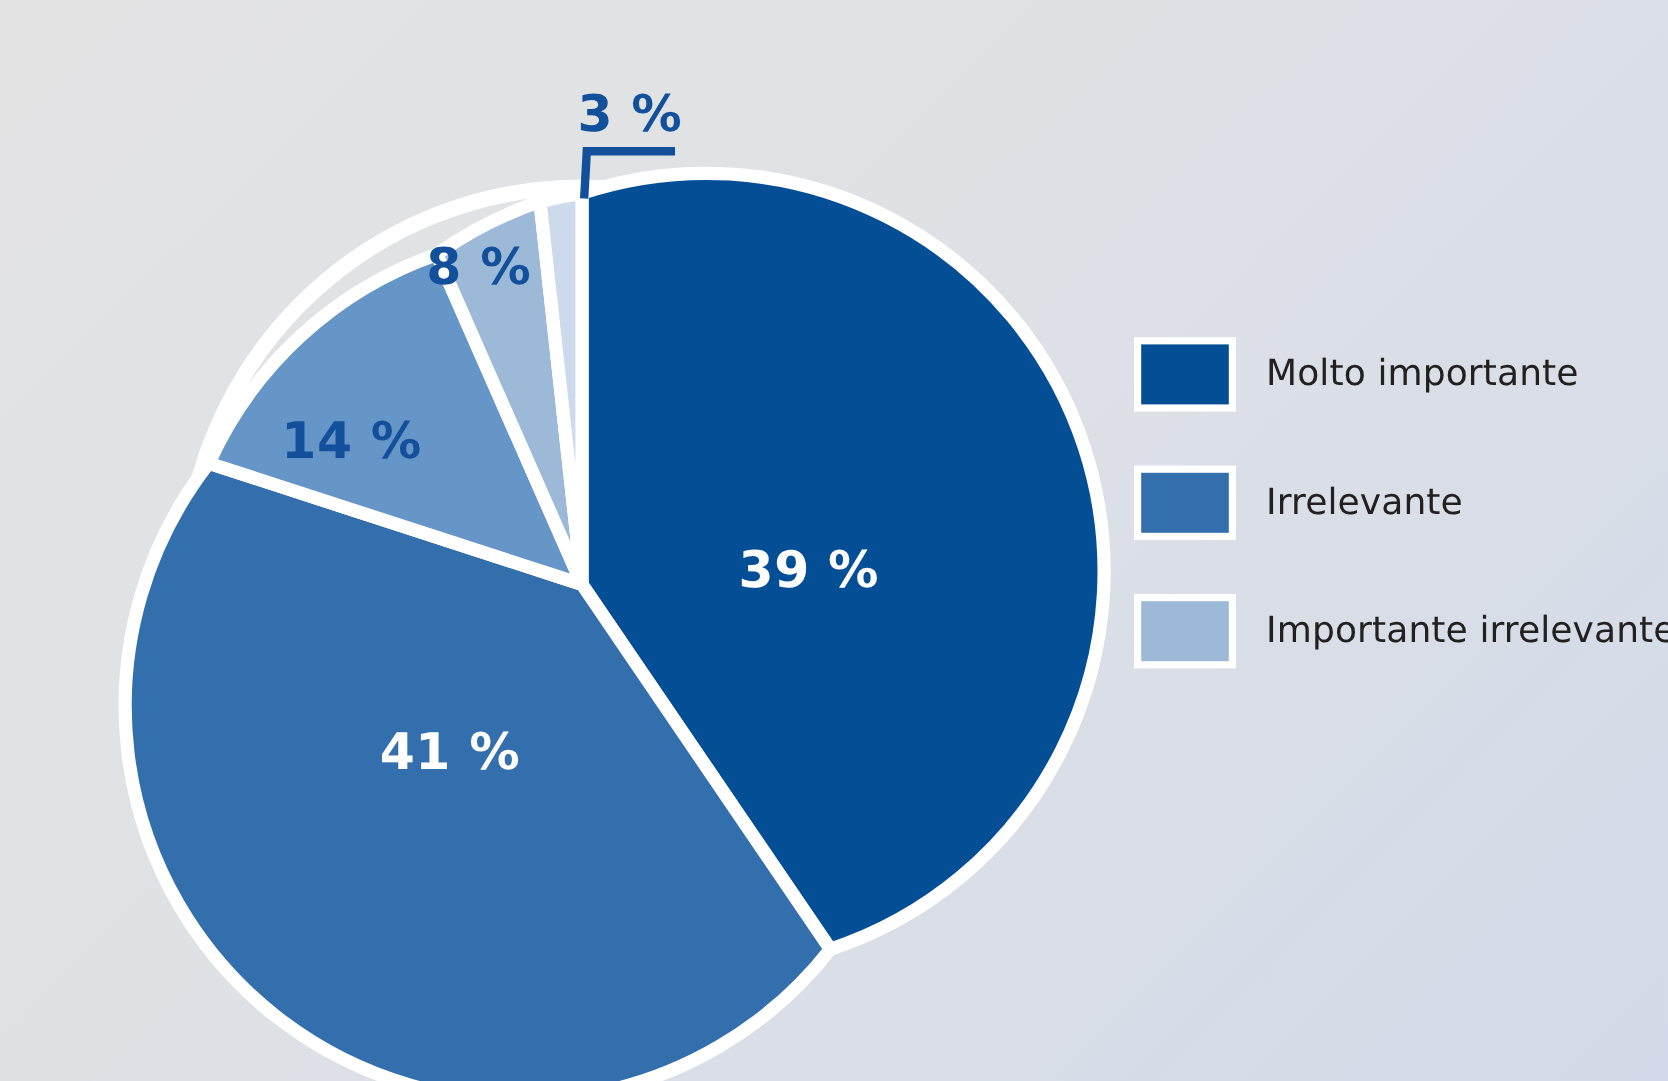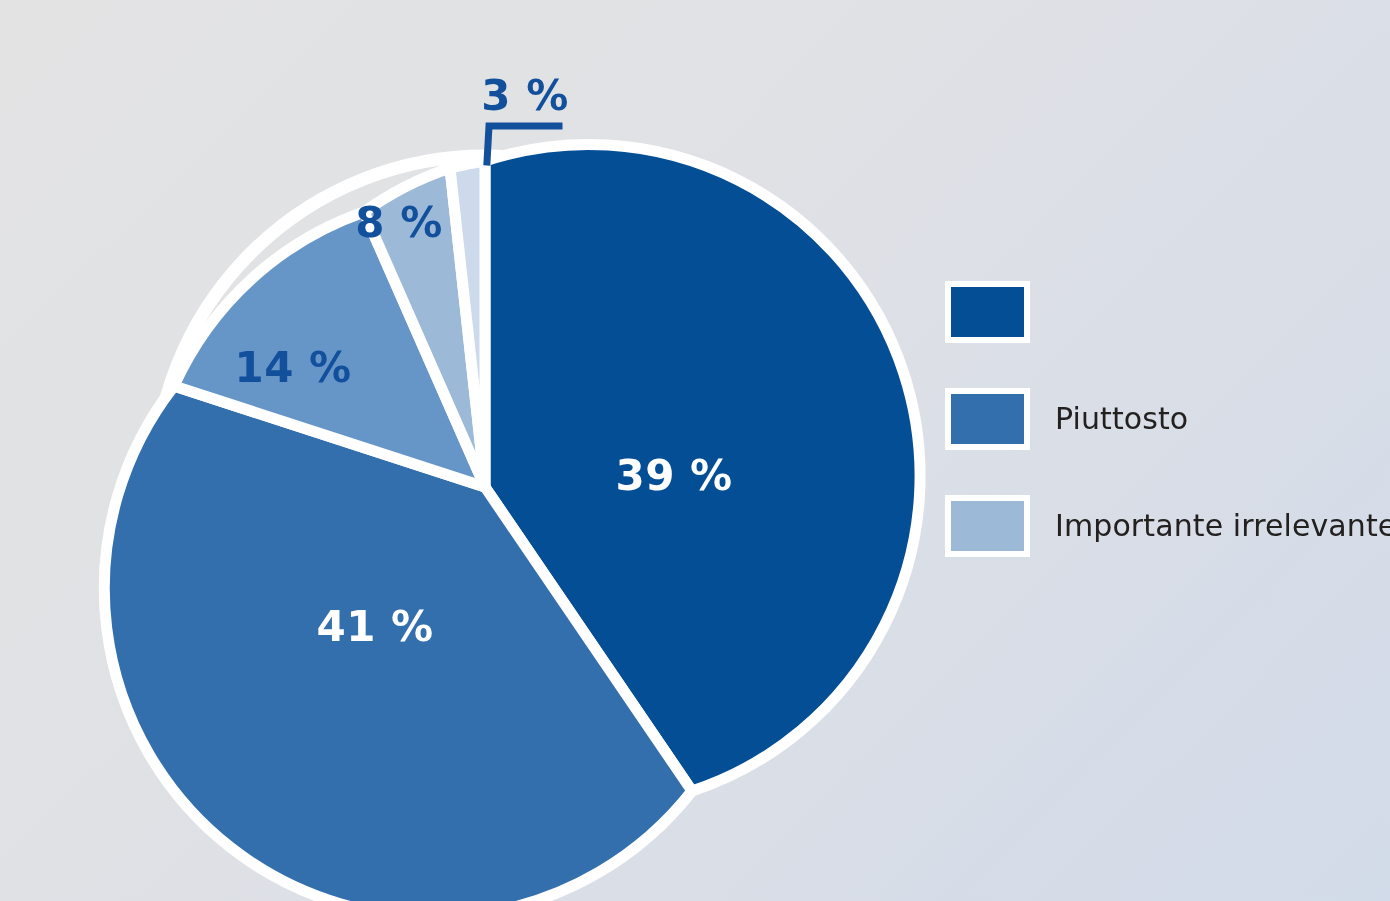--- a/index.html
+++ b/index.html
@@ -94,27 +94,28 @@
     <text class="slice-label" x="399" y="225" text-anchor="middle" dominant-baseline="middle" fill="#12509c">8 %</text>
     <text class="callout-label" x="525" y="98" text-anchor="middle" dominant-baseline="middle" fill="#12509c">3 %</text>
   </svg>
 
   <div id="legend">
 
     <div class="legend-item">
       <div class="legend-swatch-frame">
         <div class="legend-swatch" style="background:#044e96"></div>
       </div>
+      <div class="legend-text">Molto importante</div>
     </div>
 
     <div class="legend-item">
       <div class="legend-swatch-frame">
         <div class="legend-swatch" style="background:#336ead"></div>
       </div>
-      <div class="legend-text">Piuttosto</div>
+      <div class="legend-text">Irrelevante</div>
     </div>
 
 
     <div class="legend-item">
       <div class="legend-swatch-frame">
         <div class="legend-swatch" style="background:#9cb9d8"></div>
       </div>
       <div class="legend-text">Importante irrelevante</div>
     </div>
 

